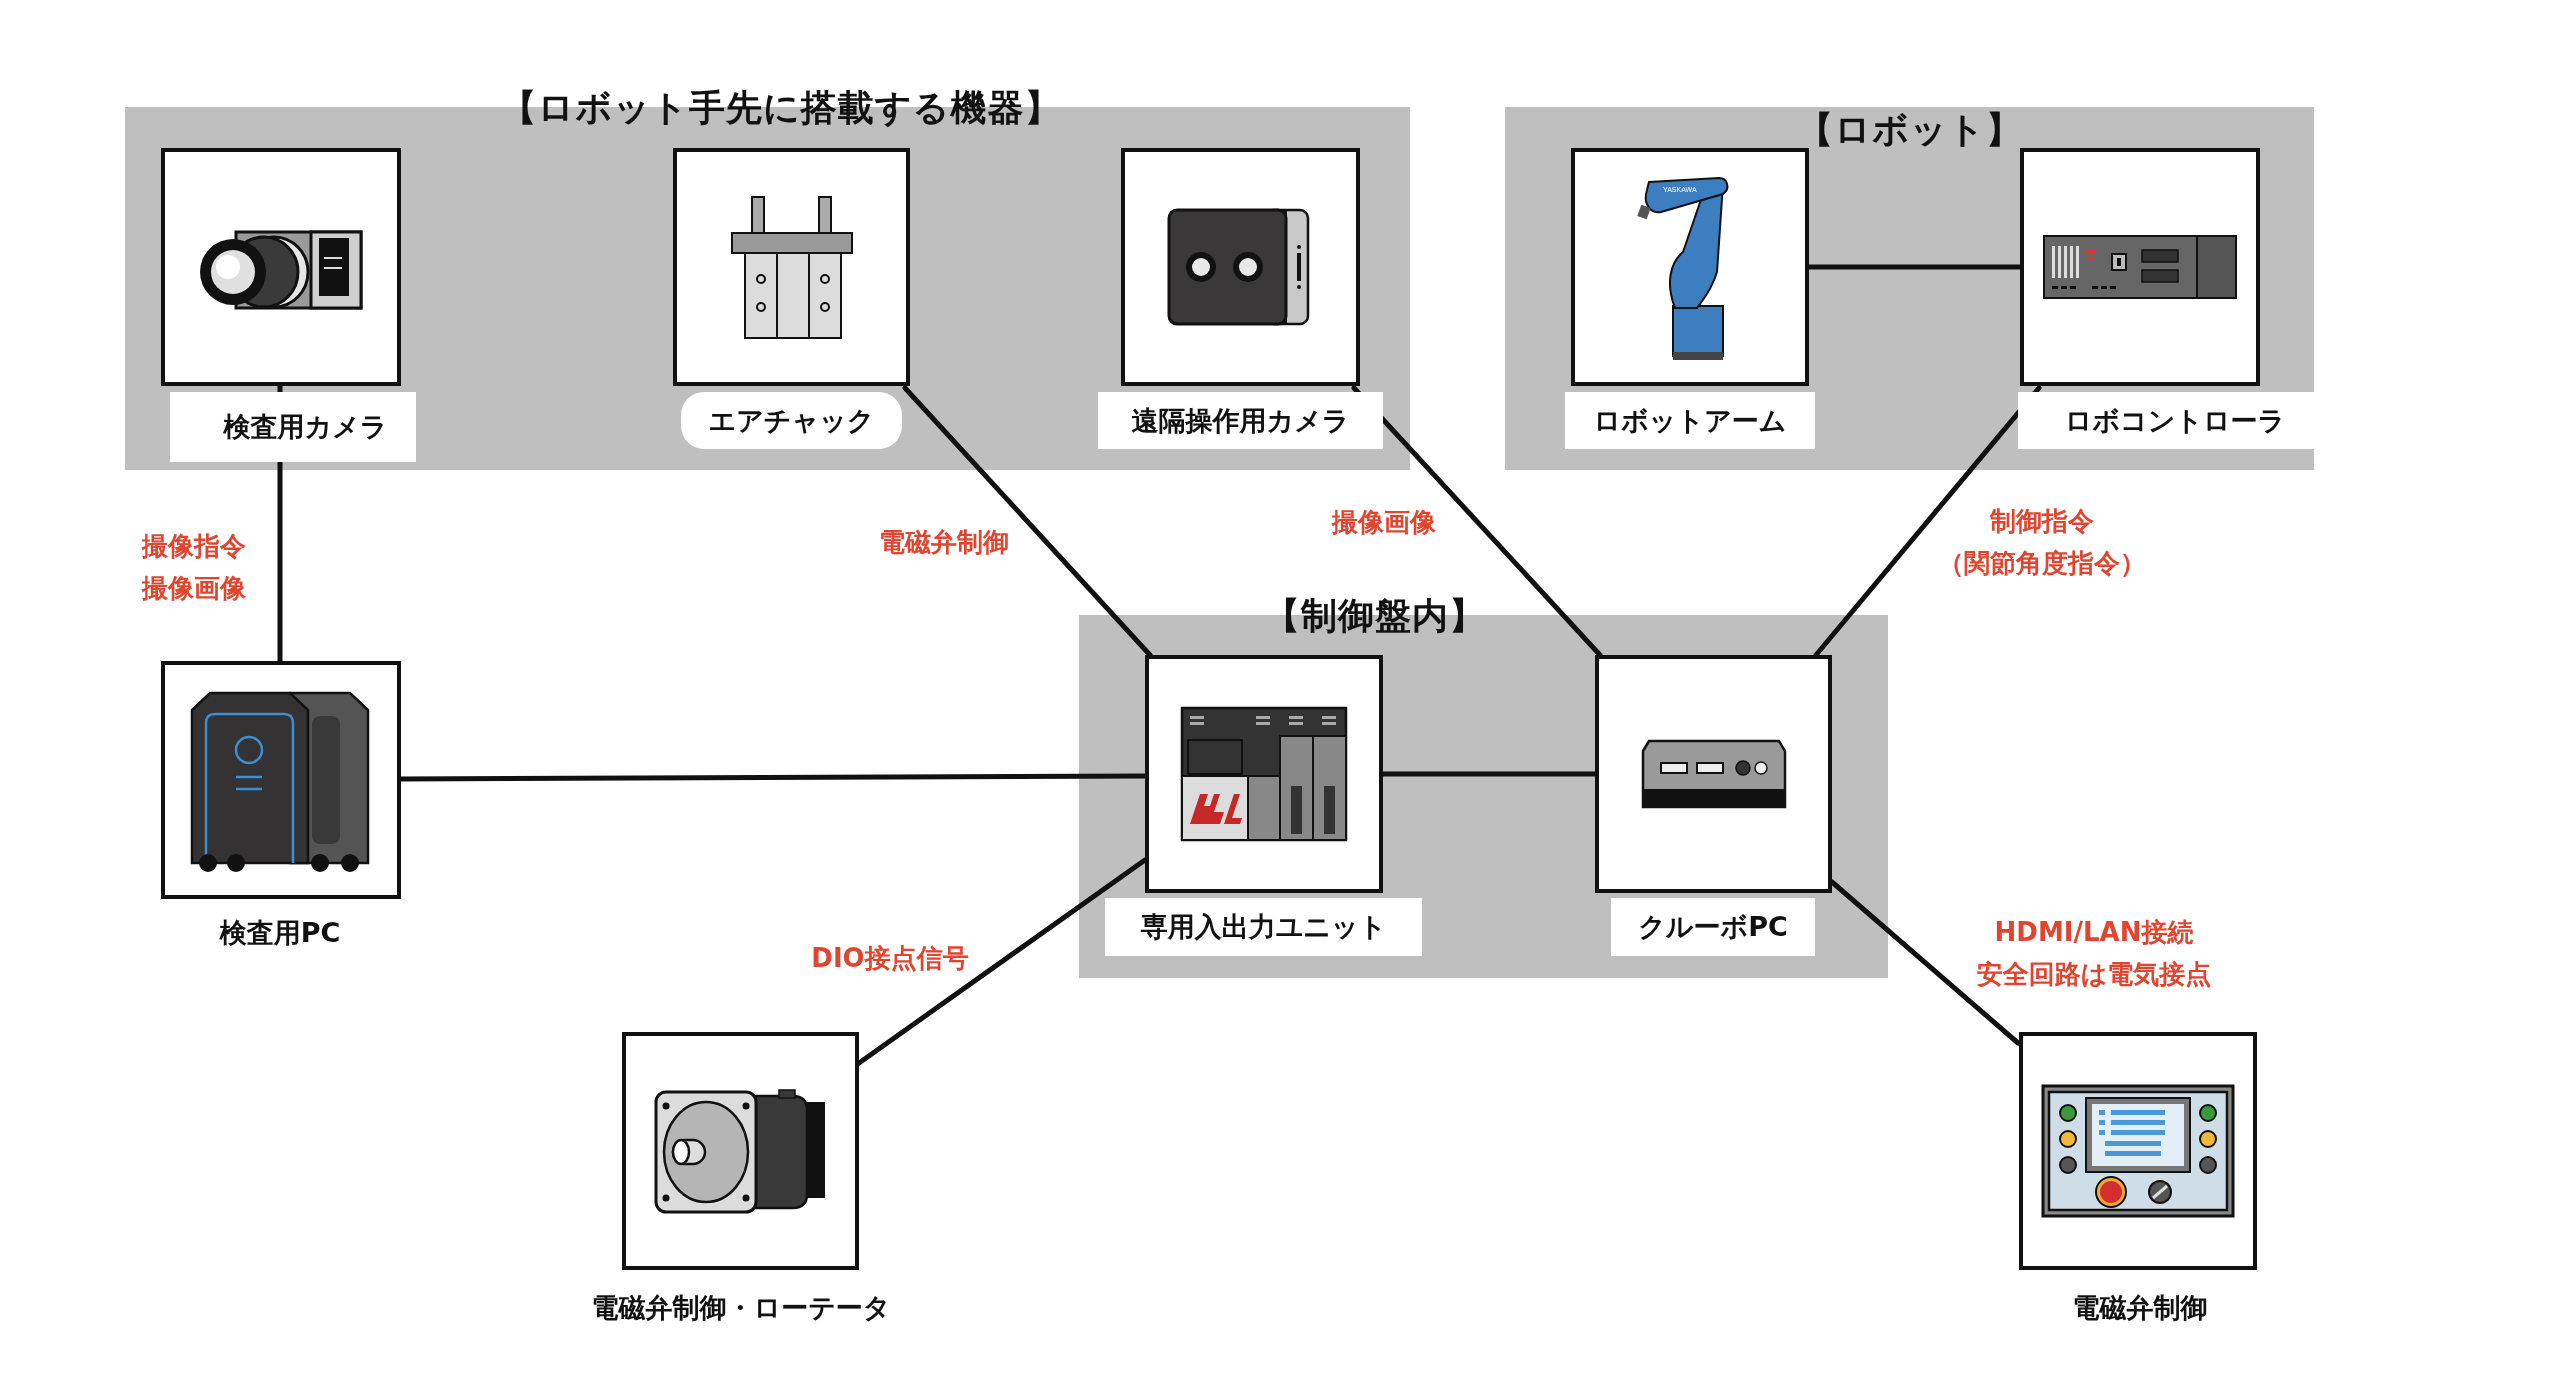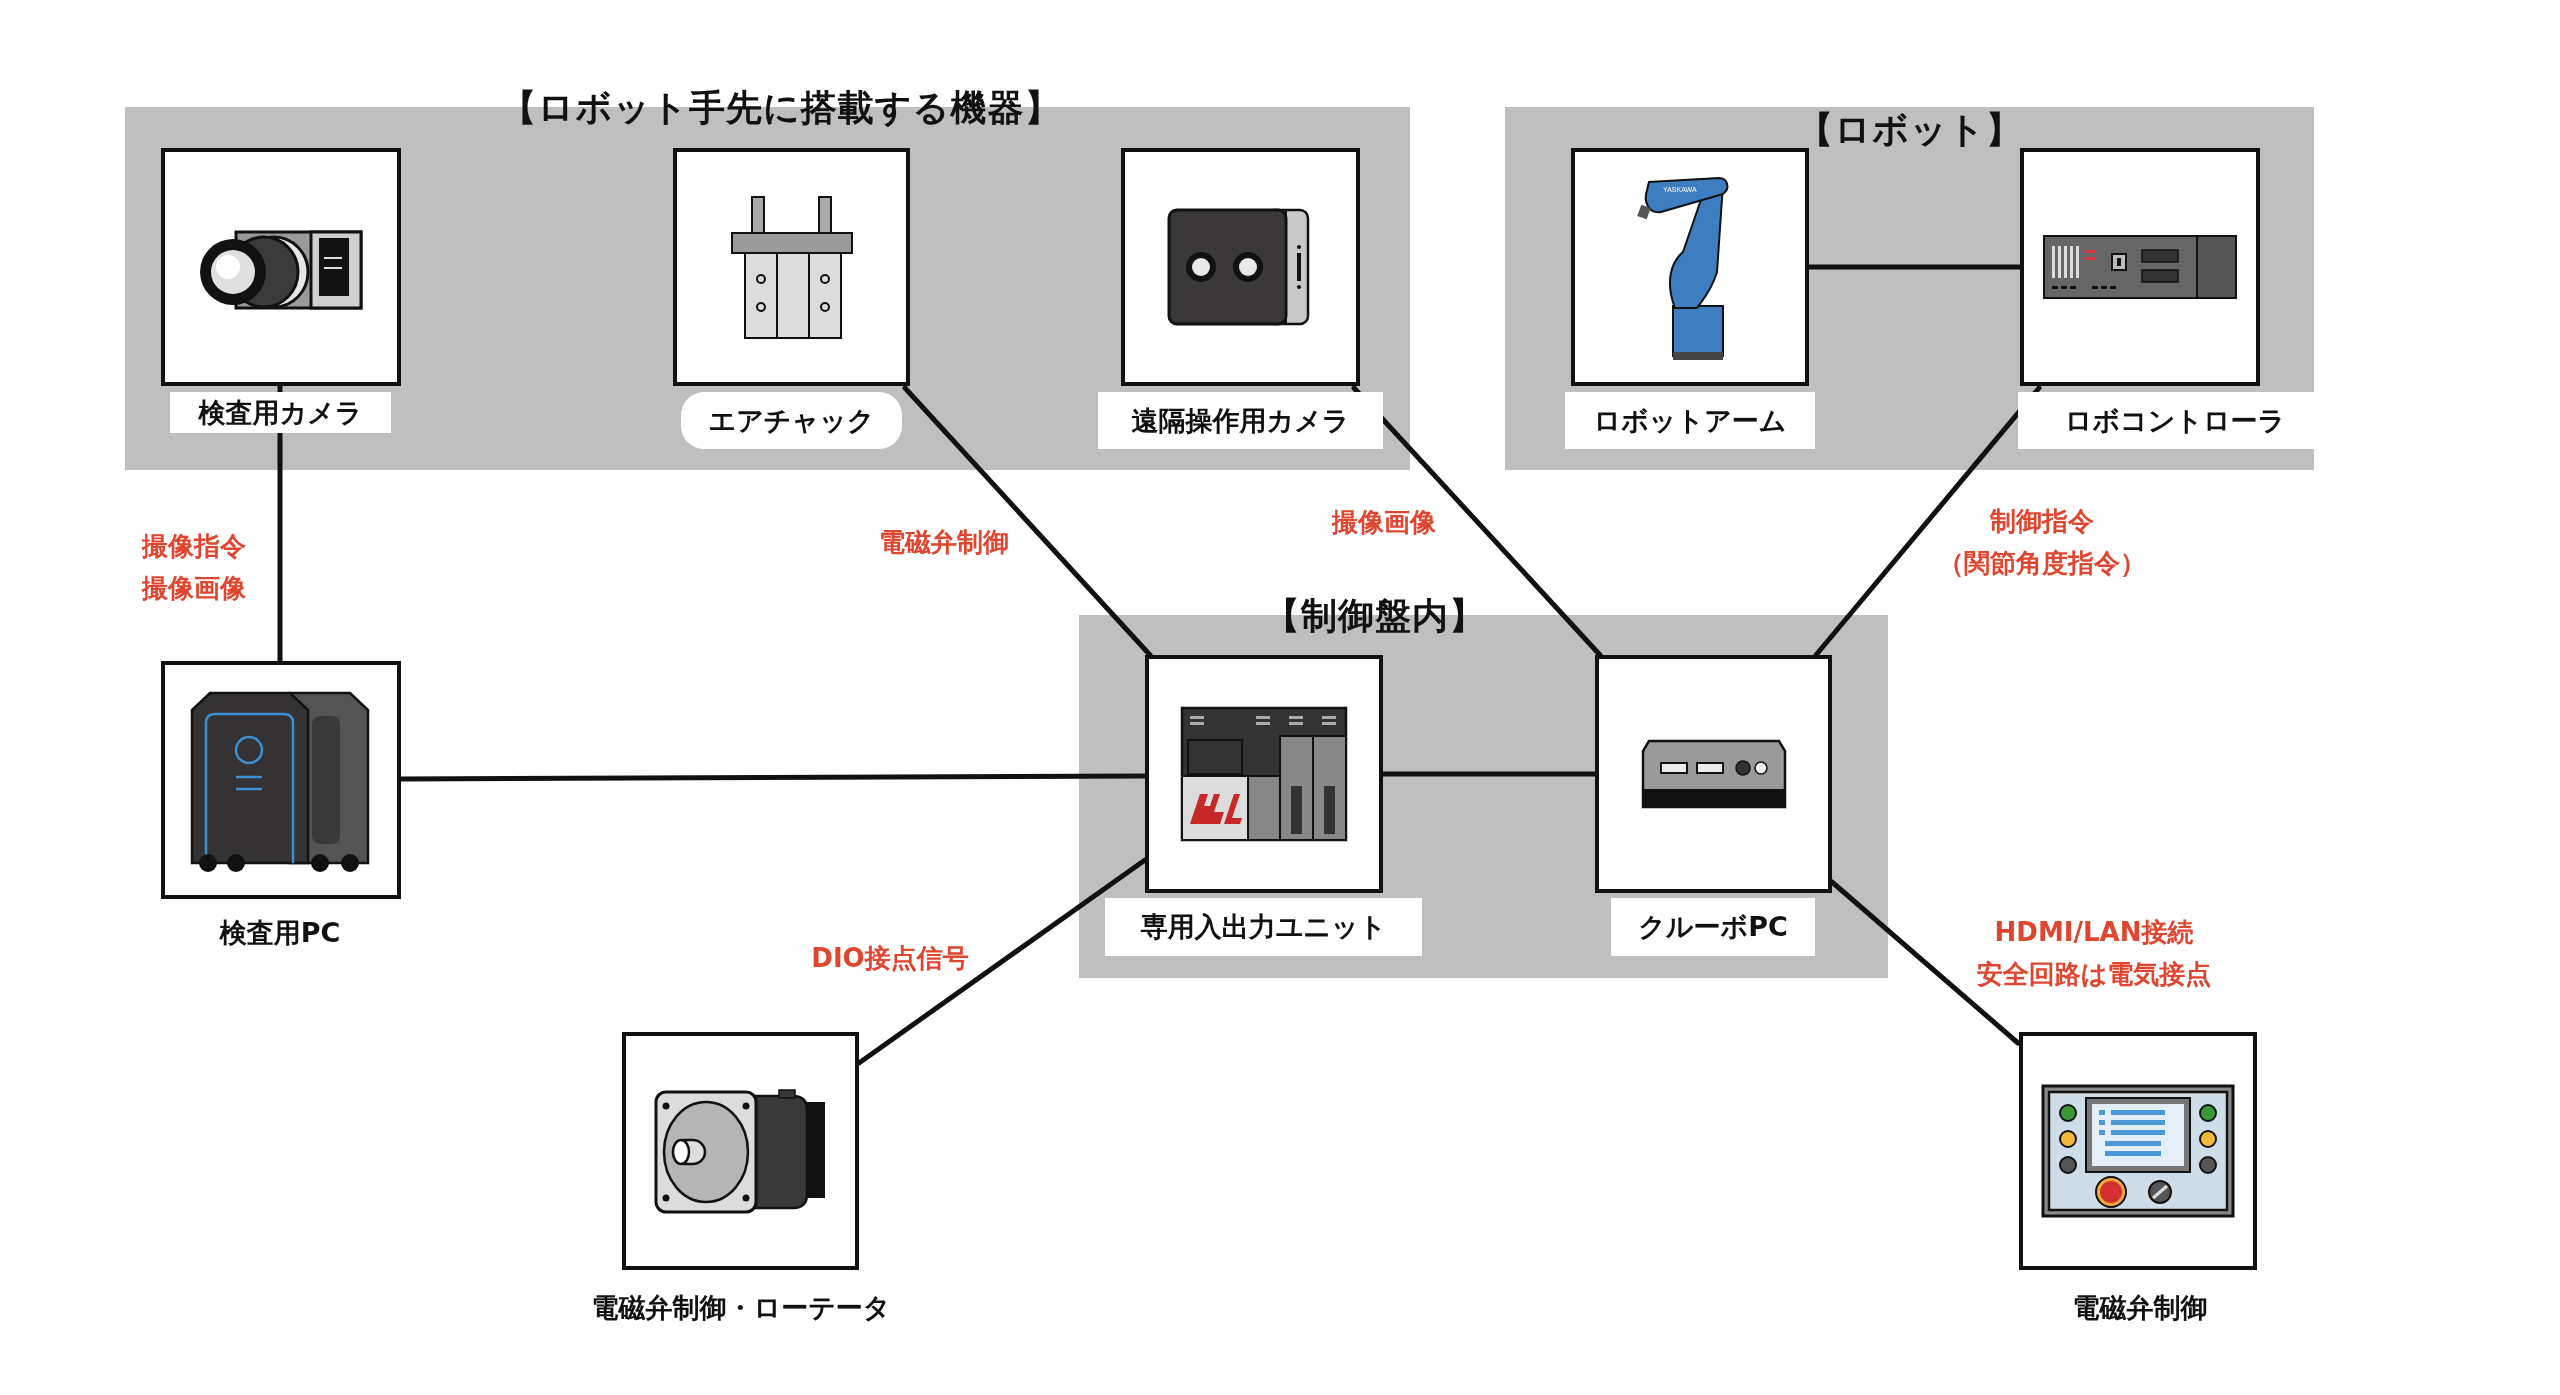--- a/index.html
+++ b/index.html
@@ -50,21 +50,21 @@
     <rect x="123" y="16" width="30" height="58" fill="#111"></rect>
     <line x1="128" y1="36" x2="146" y2="36" stroke="#ddd" stroke-width="2"></line>
     <line x1="128" y1="46" x2="146" y2="46" stroke="#ddd" stroke-width="2"></line>
     <ellipse cx="78" cy="50" rx="34" ry="35" fill="#e6e6e6" stroke="#111" stroke-width="3"></ellipse>
     <ellipse cx="68" cy="50" rx="34" ry="35" fill="#3a3a3a" stroke="#111" stroke-width="3"></ellipse>
     <circle cx="37" cy="50" r="33" fill="#111"></circle>
     <circle cx="37" cy="50" r="22" fill="#e0e0e0"></circle>
     <circle cx="32" cy="45" r="12" fill="#fff"></circle>
   </svg>
 </div>
-<div class="label-box" style="left:170px;top:392px;width:221px;height:41px;">検査用カメラ</div>
+<div class="label-box" style="left:170px;top:392px;width:221px;height:70px;padding-left:25px;">検査用カメラ</div>
 
 <div class="node" style="left:673px;top:148px;width:237px;height:238px;">
   <svg width="130" height="150" viewBox="0 0 130 150">
     <rect x="25" y="5" width="12" height="38" fill="#aaa" stroke="#111" stroke-width="2"></rect>
     <rect x="92" y="5" width="12" height="38" fill="#aaa" stroke="#111" stroke-width="2"></rect>
     <rect x="5" y="41" width="120" height="20" fill="#9a9a9a" stroke="#111" stroke-width="2"></rect>
     <rect x="18" y="61" width="96" height="85" fill="#dcdcdc" stroke="#111" stroke-width="2"></rect>
     <line x1="50" y1="61" x2="50" y2="146" stroke="#111" stroke-width="2"></line>
     <line x1="82" y1="61" x2="82" y2="146" stroke="#111" stroke-width="2"></line>
     <circle cx="34" cy="87" r="4" fill="none" stroke="#111" stroke-width="2"></circle>

